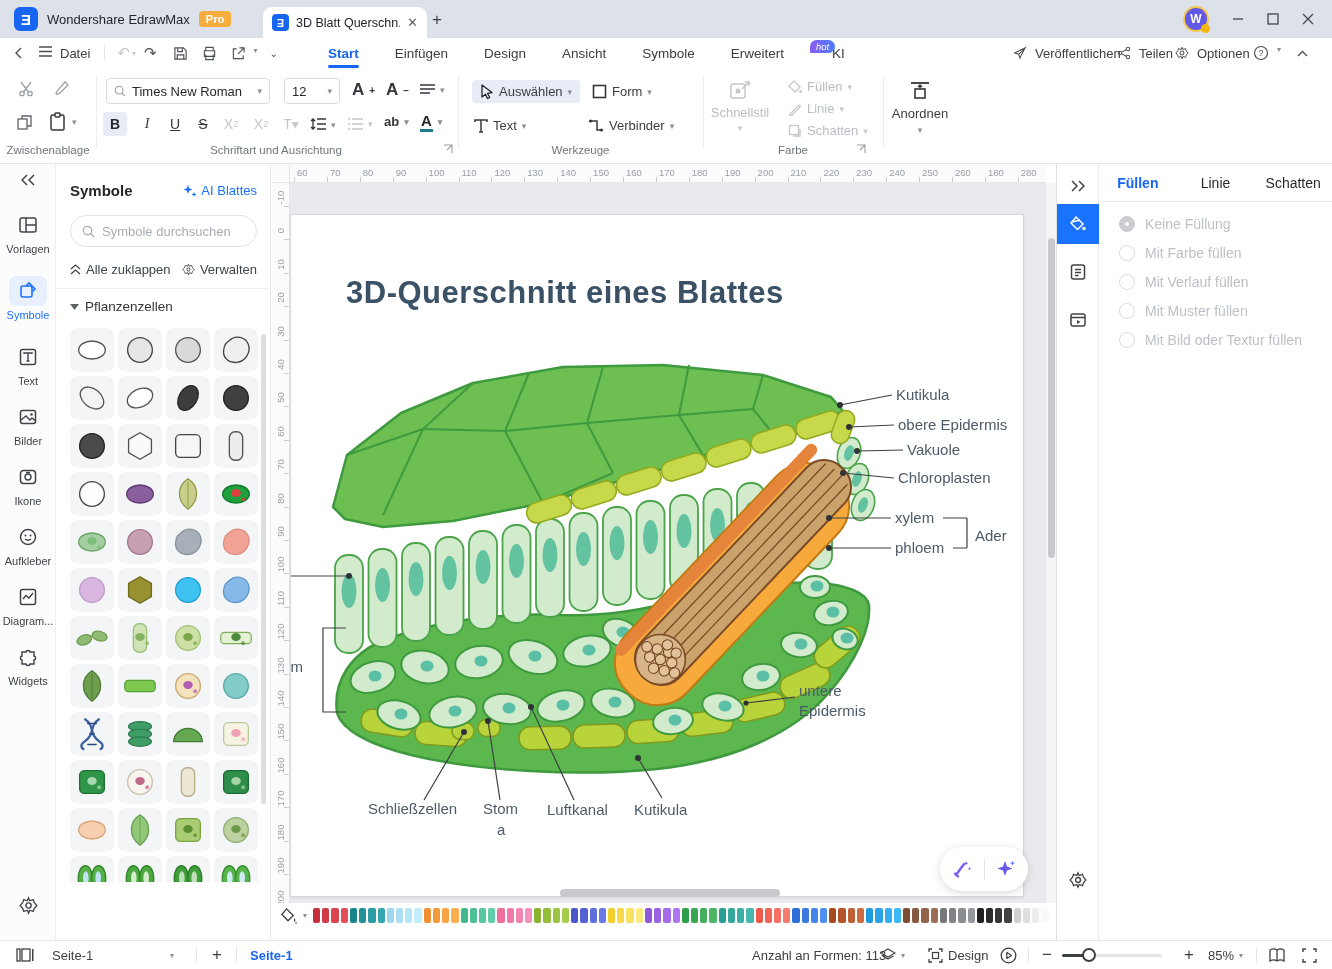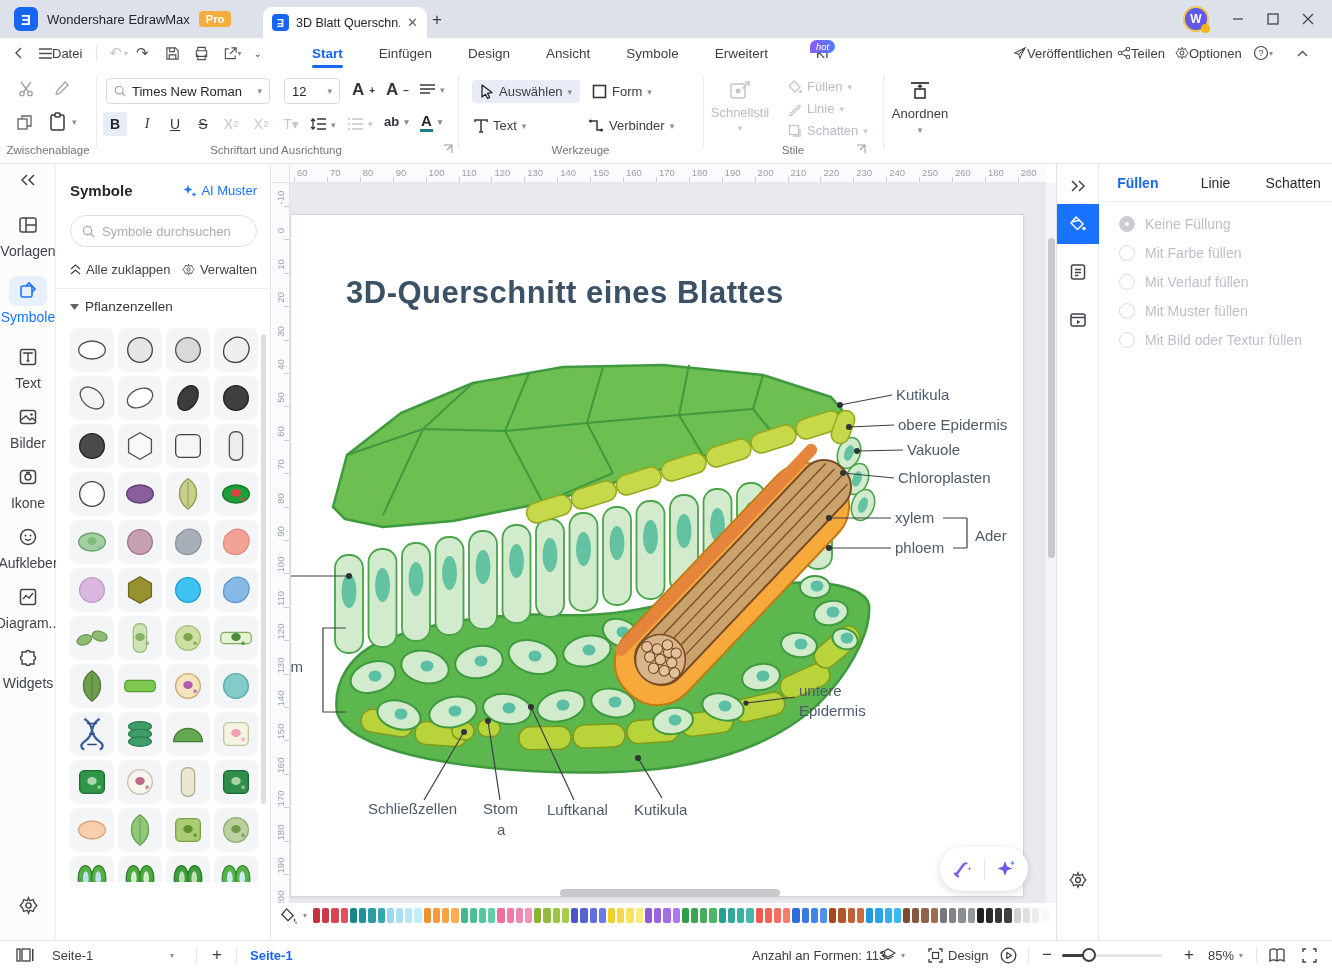--- a/index.html
+++ b/index.html
@@ -15,21 +15,21 @@
   .doctab{position:absolute;left:263px;top:7px;width:164px;height:31px;background:#fff;border-radius:9px 9px 0 0;display:flex;align-items:center;gap:7px;padding:0 9px}
   .doctab .applogo{width:17px;height:17px;border-radius:4px;font-size:11px}
   .doctab-label{font-size:12.5px;color:#21262c;white-space:nowrap;overflow:hidden;flex:1}
   .tabclose{color:#5f6368;font-size:13px;cursor:default}
   .newtab{position:absolute;left:432px;top:10px;font-size:17px;color:#3c4043}
   .avatar{position:absolute;left:1183px;top:6px;width:26px;height:26px;border-radius:50%;background:#6158e8;color:#fff;font-size:12px;font-weight:bold;display:flex;align-items:center;justify-content:center;border:2px solid #f3c64e}
   .avatar-badge{position:absolute;left:1201px;top:24px;width:9px;height:9px;border-radius:50%;background:#f5b50f}
   .winbtn{position:absolute;top:9px;width:20px;height:20px;display:flex;align-items:center;justify-content:center;color:#41464d}
   
   .menubar{position:absolute;top:38px;left:0;right:0;height:30px;background:#fff;display:flex;align-items:center}
-  .mitem{font-size:13px;color:#3c4043;display:flex;align-items:center;gap:0}
+  .mitem{font-size:13px;color:#3c4043;display:flex;align-items:flex-start;gap:8px}
   .mtab{position:relative;font-size:13.5px;color:#3c4043;padding:0 4px}
   .mtab.active{color:#1766f2;font-weight:bold}
   .mtab.active::after{content:"";position:absolute;left:4px;right:4px;bottom:-7px;height:3px;border-radius:2px;background:#1766f2}
   .hotbadge{position:absolute;font-size:9.5px;font-style:italic;color:#fff;padding:1px 6px;border-radius:7px 7px 7px 1px;background:linear-gradient(90deg,#8a5cf6,#4f7cff)}
   .sep-v{width:1px;height:16px;background:#e4e6e9}
   .gico{color:#4a4f55}
   .gico.dis{color:#c3c7cc}
   
   .ribbon{position:absolute;top:68px;left:0;right:0;height:96px;background:#fff;border-bottom:1px solid #e4e5e7}
   .rdiv{position:absolute;top:8px;height:72px;width:1px;background:#ececee}
@@ -39,21 +39,21 @@
   .rbtn .carr{font-size:9px;color:#8a8f96}
   .hl{background:#e7ecf7;border-radius:4px}
   .fmtbox{position:absolute;border:1px solid #d8dade;border-radius:4px;display:flex;align-items:center;gap:6px;padding:0 7px;height:26px;color:#23272c;font-size:13px}
   .tglyph{width:24px;height:24px;display:flex;align-items:center;justify-content:center;font-size:14px;border-radius:4px}
   .expander{position:absolute;color:#9aa0a6}
   
   .main{position:absolute;top:164px;left:0;right:0;bottom:29px}
   
   .rail{position:absolute;top:0;bottom:0;left:0;width:56px;background:#fcfcfd;border-right:1px solid #eeeff1}
   .railitem{position:absolute;left:5px;width:46px;display:flex;flex-direction:column;align-items:center;gap:3px;color:#3f444a}
-  .railitem .rlbl{font-size:14px;white-space:nowrap}
+  .railitem .rlbl{font-size:11px;white-space:nowrap}
   .railitem.active{color:#1a73ff}
   .railitem.active .riconbox{background:#e8f0fe}
   .riconbox{width:38px;height:30px;border-radius:7px;display:flex;align-items:center;justify-content:center}
   
   .sympanel{position:absolute;top:0;bottom:0;left:56px;width:215px;background:#fff;border-right:1px solid #e6e7e9}
   .sym-title{position:absolute;left:14px;top:18px;font-size:15px;font-weight:bold;color:#23272c}
   .ai-link{position:absolute;right:13px;top:19px;color:#1a73ff;font-size:13px;display:flex;gap:4px;align-items:center}
   .searchbox{position:absolute;left:14px;top:51px;width:187px;height:32px;border:1px solid #e0e2e5;border-radius:16px;display:flex;align-items:center;gap:7px;padding:0 11px;background:#fff}
   .searchbox input{border:none;outline:none;width:130px;font-size:13px;color:#3c4043;font-family:"Liberation Sans",sans-serif}
   .searchbox input::placeholder{color:#a8adb5}
@@ -364,21 +364,21 @@
       <span class="carr" style="color:#c3c7cc">▾</span>
   </span>
   <span class="rbtn dis" style="left:788px;top:55px">
     <svg width="14" height="14" viewBox="0 0 14 14">
         <rect x="1.5" y="1.5" width="9" height="9" fill="none" stroke="#c3c7cc" stroke-width="1.3"></rect>
         <path d="M12,5 V12 H5" fill="none" stroke="#c3c7cc" stroke-width="1.3"></path>
       </svg>
     <span>Schatten</span>
       <span class="carr" style="color:#c3c7cc">▾</span>
   </span>
-  <div class="rlabel" style="left:703px;width:180px">Stile</div>
+  <div class="rlabel" style="left:703px;width:180px">Farbe</div>
   <span class="expander" style="left:856px;top:76px">
       <svg width="10" height="10" viewBox="0 0 10 10">
         <path d="M1,1 H9 V9 M9,1 L4,6" fill="none" stroke="#9aa0a6" stroke-width="1.1"></path>
       </svg>
     </span>
   <div class="rdiv" style="left:883px"></div>
 
   <span class="rbtn" style="left:896px;top:12px;flex-direction:column;width:48px;gap:4px">
     <svg width="22" height="22" viewBox="0 0 22 22">
         <path d="M2,3 H20" stroke="#33373c" stroke-width="1.8"></path>
@@ -480,21 +480,21 @@
         </svg>
       </div>
   </div>
 
   <div class="sympanel">
     <div class="sym-title">Symbole</div>
     <div class="ai-link">
       <svg width="14" height="14" viewBox="0 0 14 14">
           <path d="M5,1 L6.2,4.3 L9.5,5.5 L6.2,6.7 L5,10 L3.8,6.7 L0.5,5.5 L3.8,4.3 Z M11,8 L11.7,9.8 L13.5,10.5 L11.7,11.2 L11,13 L10.3,11.2 L8.5,10.5 L10.3,9.8 Z" fill="#1a73ff"></path>
         </svg>
-      <span>AI Muster</span>
+      <span>AI Blattes</span>
     </div>
     <div class="searchbox">
       <svg width="13" height="13" viewBox="0 0 14 14">
           <circle cx="6" cy="6" r="4.5" fill="none" stroke="#a8adb5" stroke-width="1.4"></circle>
           <line x1="9.5" y1="9.5" x2="13" y2="13" stroke="#a8adb5" stroke-width="1.4"></line>
         </svg>
       <input type="text" placeholder="Symbole durchsuchen" style="">
     </div>
     <div class="panel-actions">
       <span class="pa">

